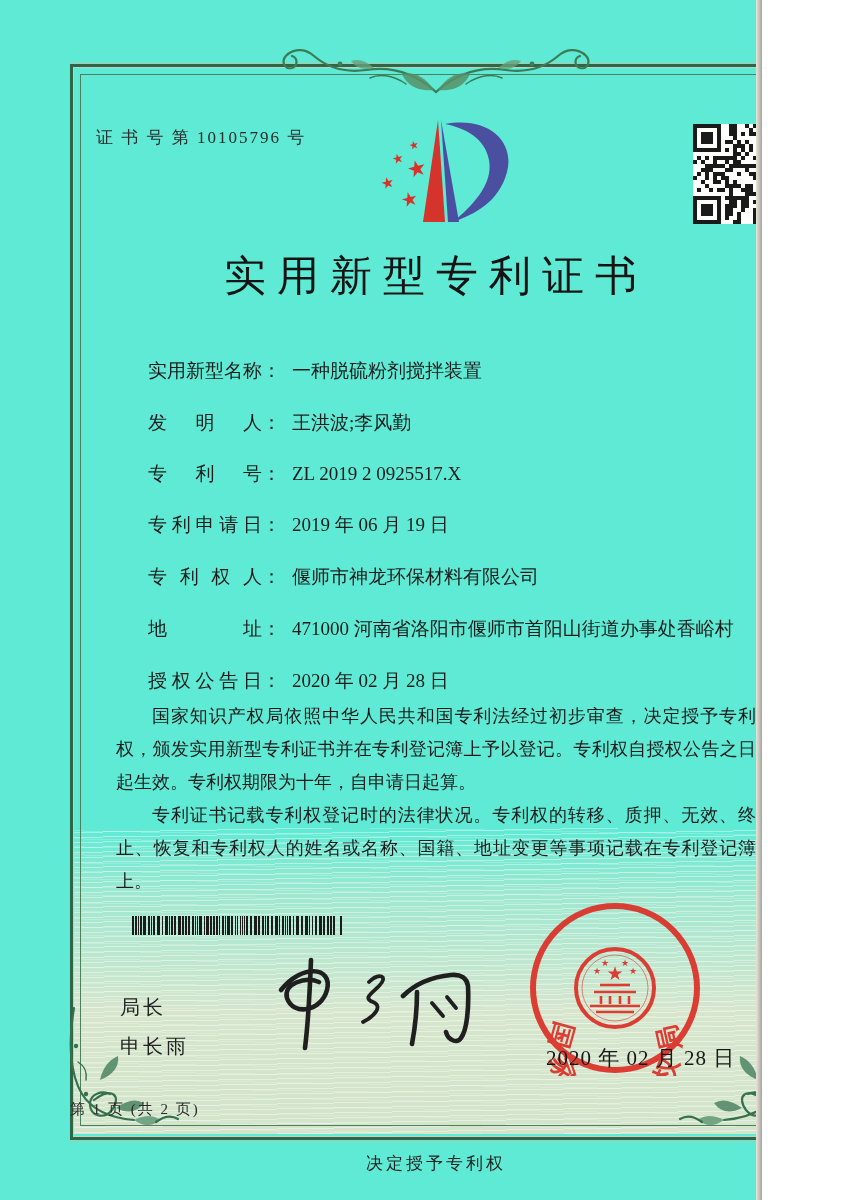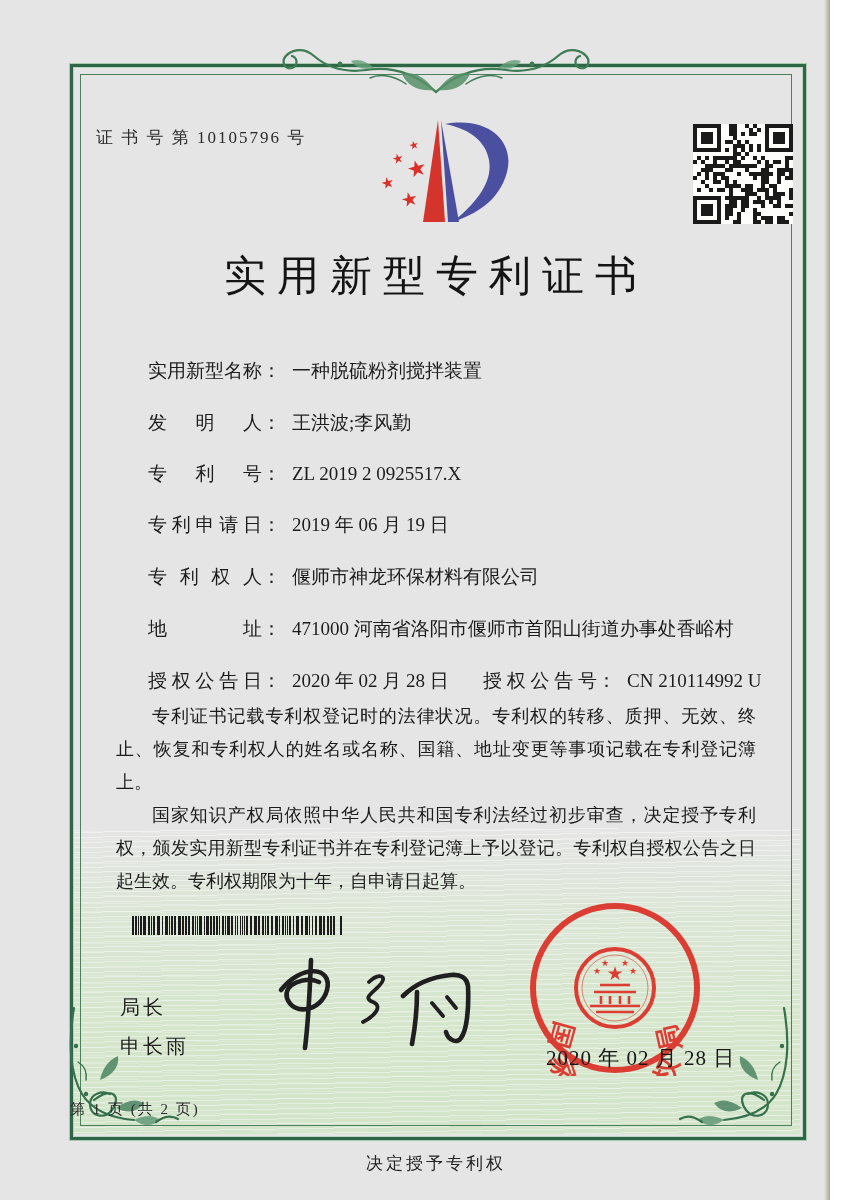--- a/index.html
+++ b/index.html
@@ -1,18 +1,18 @@
 <!DOCTYPE html>
 <html><head>
 <meta charset="utf-8">
 <style>
   html,body{margin:0;padding:0;}
   .page{
-    position:relative;width:830px;height:1200px;
-    background:#e5e5e5;overflow:hidden;
+    position:relative;width:762px;height:1200px;
+    background:#5eead4;overflow:hidden;
     font-family:"Liberation Serif","DejaVu Serif",serif;
     color:#1d1d1d;
   }
   .scan-edge{position:absolute;right:0;top:0;width:6px;height:1200px;
     background:linear-gradient(90deg,#e8e5da,#a6a59e);}
   
   .green-band{
     position:absolute;left:74px;top:828px;width:726px;height:306px;
     background:linear-gradient(180deg,rgba(214,230,205,0) 0%,rgba(214,230,205,.55) 22%,#d6e6cd 60%,#d2e4c9 100%);
   }
@@ -441,29 +441,26 @@
       <span class="flabel">专利申请日</span><span class="fcolon">：</span><span>2019 年 06 月 19 日</span>
     </div>
     <div class="frow" style="top:564px;">
       <span class="flabel">专利权人</span><span class="fcolon">：</span><span>偃师市神龙环保材料有限公司</span>
     </div>
     <div class="frow" style="top:616px;">
       <span class="flabel">地址</span><span class="fcolon">：</span><span>471000 河南省洛阳市偃师市首阳山街道办事处香峪村</span>
     </div>
     <div class="frow" style="top:668px;">
       <span class="flabel">授权公告日</span><span class="fcolon">：</span><span>2020 年 02 月 28 日</span>
-      <span class="fpair2">
-        <span class="flabel">授权公告号</span><span class="fcolon">：</span><span>CN 210114992 U</span>
-      </span>
     </div>
   </div>
 
   <div class="paras">
+    <p>国家知识产权局依照中华人民共和国专利法经过初步审查，决定授予专利权，颁发实用新型专利证书并在专利登记簿上予以登记。专利权自授权公告之日起生效。专利权期限为十年，自申请日起算。</p>
     <p>专利证书记载专利权登记时的法律状况。专利权的转移、质押、无效、终止、恢复和专利权人的姓名或名称、国籍、地址变更等事项记载在专利登记簿上。</p>
-    <p>国家知识产权局依照中华人民共和国专利法经过初步审查，决定授予专利权，颁发实用新型专利证书并在专利登记簿上予以登记。专利权自授权公告之日起生效。专利权期限为十年，自申请日起算。</p>
   </div>
 
   <svg id="barcode" class="barcode" viewBox="0 0 212 19" preserveAspectRatio="none">
       <rect x="0" y="0" width="2" height="19" fill="#1c1c1c"></rect>
       <rect x="3" y="0" width="2" height="19" fill="#1c1c1c"></rect>
       <rect x="6" y="0" width="1" height="19" fill="#1c1c1c"></rect>
       <rect x="8" y="0" width="2" height="19" fill="#1c1c1c"></rect>
       <rect x="11" y="0" width="3" height="19" fill="#1c1c1c"></rect>
       <rect x="16" y="0" width="2" height="19" fill="#1c1c1c"></rect>
       <rect x="19" y="0" width="1" height="19" fill="#1c1c1c"></rect>

